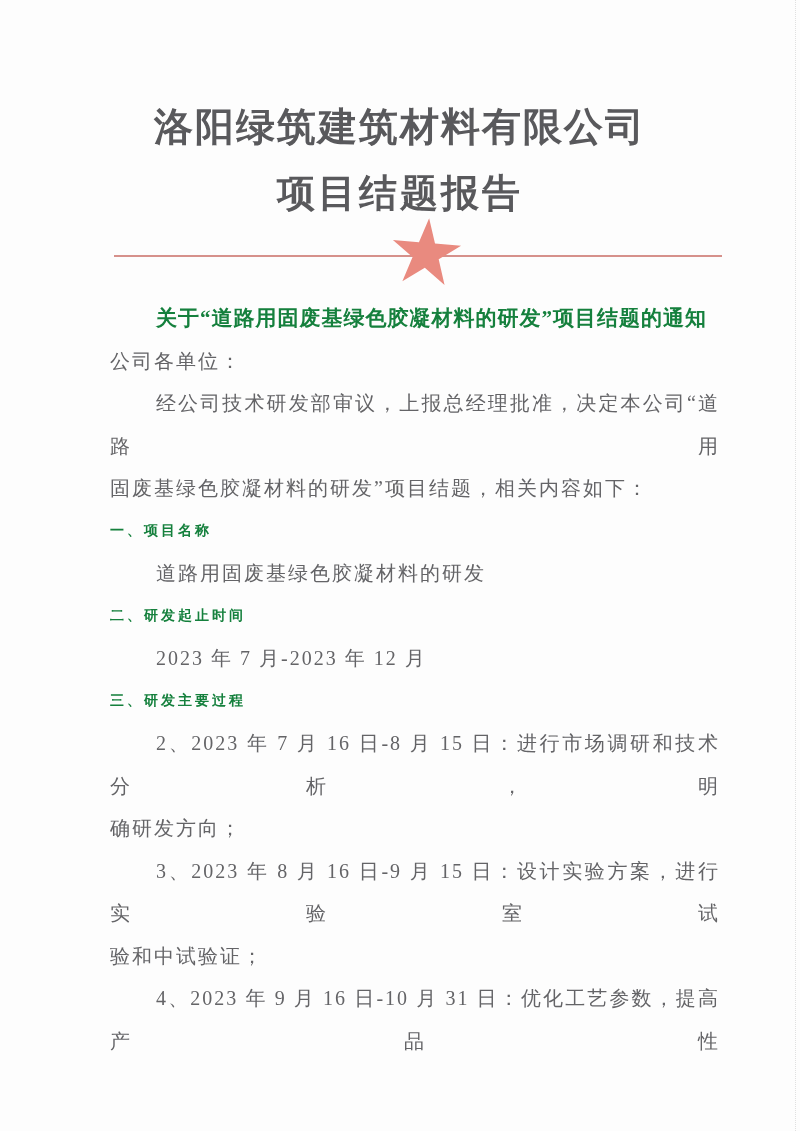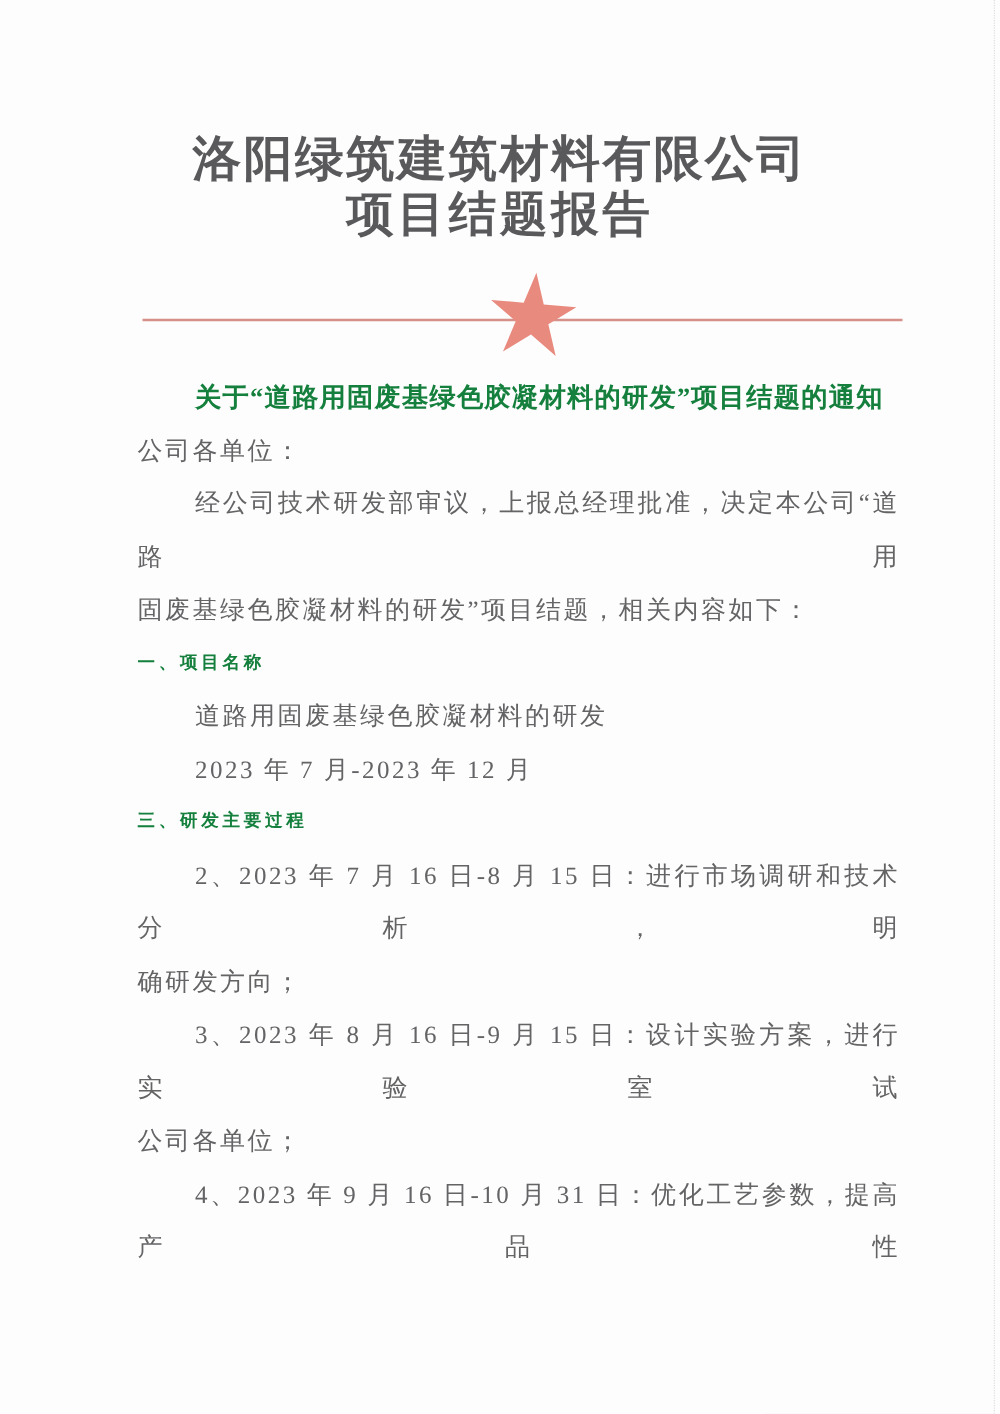--- a/index.html
+++ b/index.html
@@ -20,21 +20,21 @@
     position: absolute; top: 0; right: 4px; width: 1px; height: 100%;
     border-right: 1px dotted rgba(150,150,150,0.28);
   }
   .doc-title {
     position: absolute; top: 100px; left: 0; width: 800px;
     margin: 0; text-align: center;
     font-size: 39px; font-weight: 700; letter-spacing: 2px;
     color: #59595c;
   }
   .doc-subtitle {
-    position: absolute; top: 146px; left: 0; width: 800px;
+    position: absolute; top: 168px; left: 0; width: 800px;
     margin: 0; text-align: center;
     font-size: 38px; font-weight: 700; letter-spacing: 3px;
     color: #59595c;
   }
   .divider-line {
     position: absolute; top: 255px; left: 114px; width: 608px; height: 2px;
     background: #d6918b;
   }
   .star {
     position: absolute; top: 217px; left: 390px;
@@ -77,28 +77,29 @@
     <p>公司各单位：</p>
 
     <p class="indent full">经公司技术研发部审议，上报总经理批准，决定本公司“道路用</p>
 
     <p>固废基绿色胶凝材料的研发”项目结题，相关内容如下：</p>
 
     <p class="bold head-indent">一、项目名称</p>
 
     <p class="indent">道路用固废基绿色胶凝材料的研发</p>
 
+    <p class="bold head-indent">二、研发起止时间</p>
 
     <p class="indent">2023 年 7 月-2023 年 12 月</p>
 
     <p class="bold head-indent">三、研发主要过程</p>
 
 
     <p class="indent full">2、2023 年 7 月 16 日-8 月 15 日：进行市场调研和技术分析，明</p>
     <p>确研发方向；</p>
 
     <p class="indent full">3、2023 年 8 月 16 日-9 月 15 日：设计实验方案，进行实验室试</p>
-    <p>公司各单位；</p>
+    <p>验和中试验证；</p>
 
     <p class="indent full">4、2023 年 9 月 16 日-10 月 31 日：优化工艺参数，提高产品性</p>
 
   </div>
 </div>
 
 </body></html>

